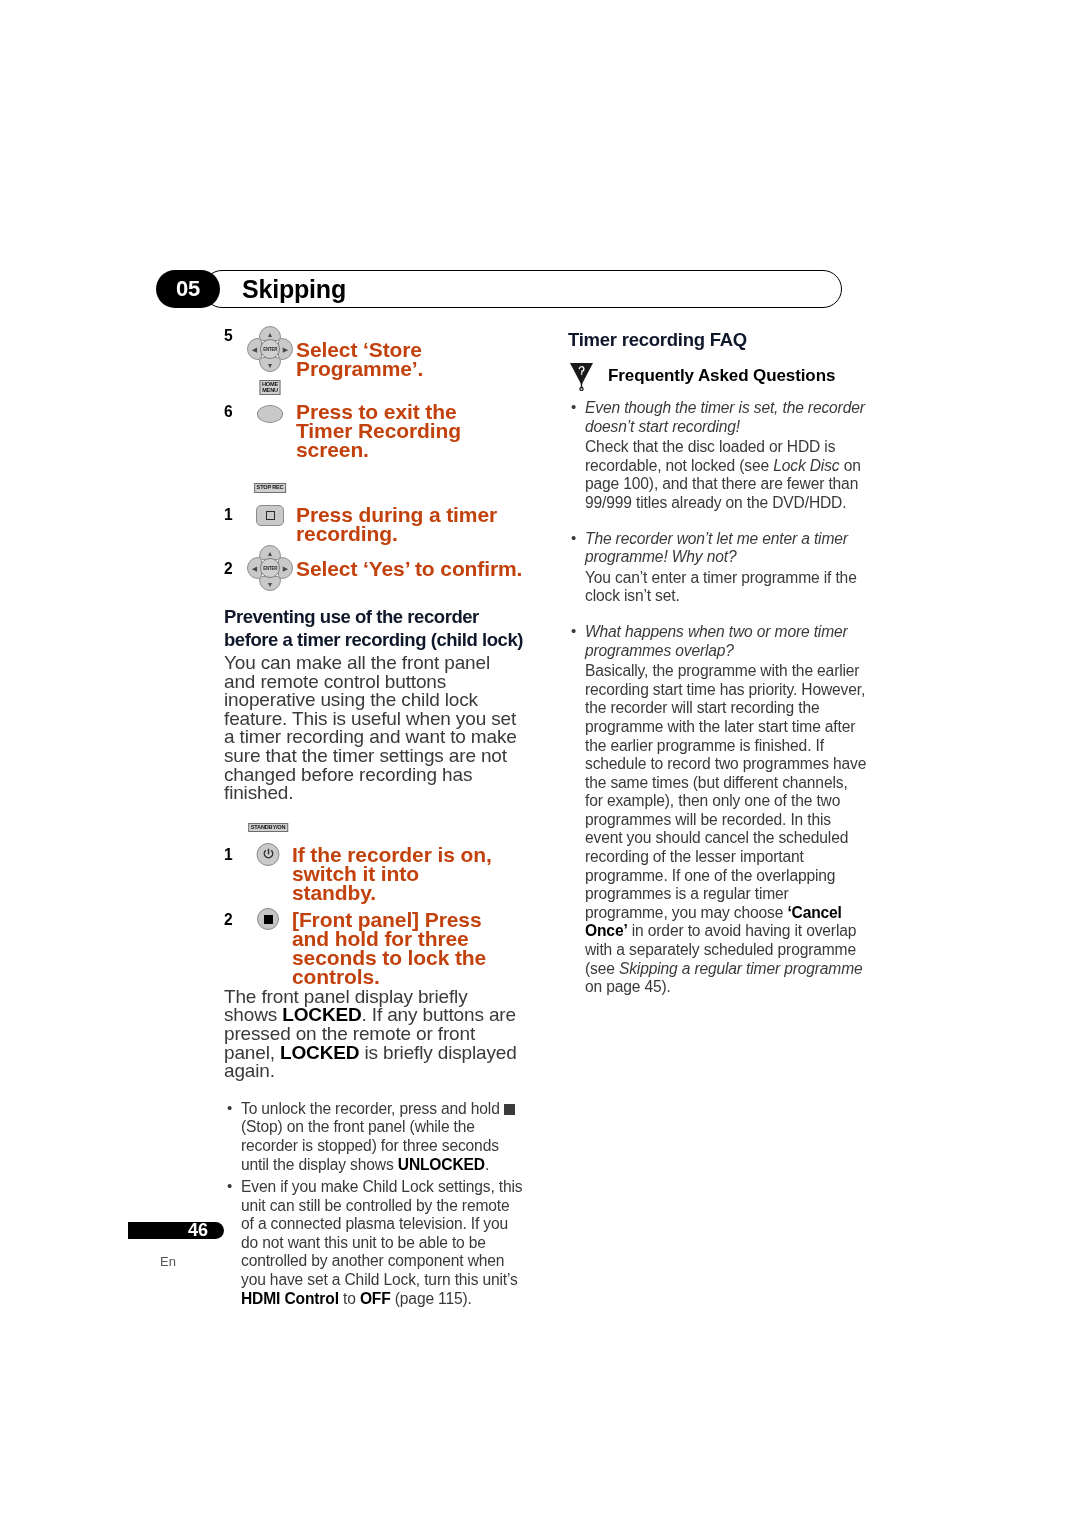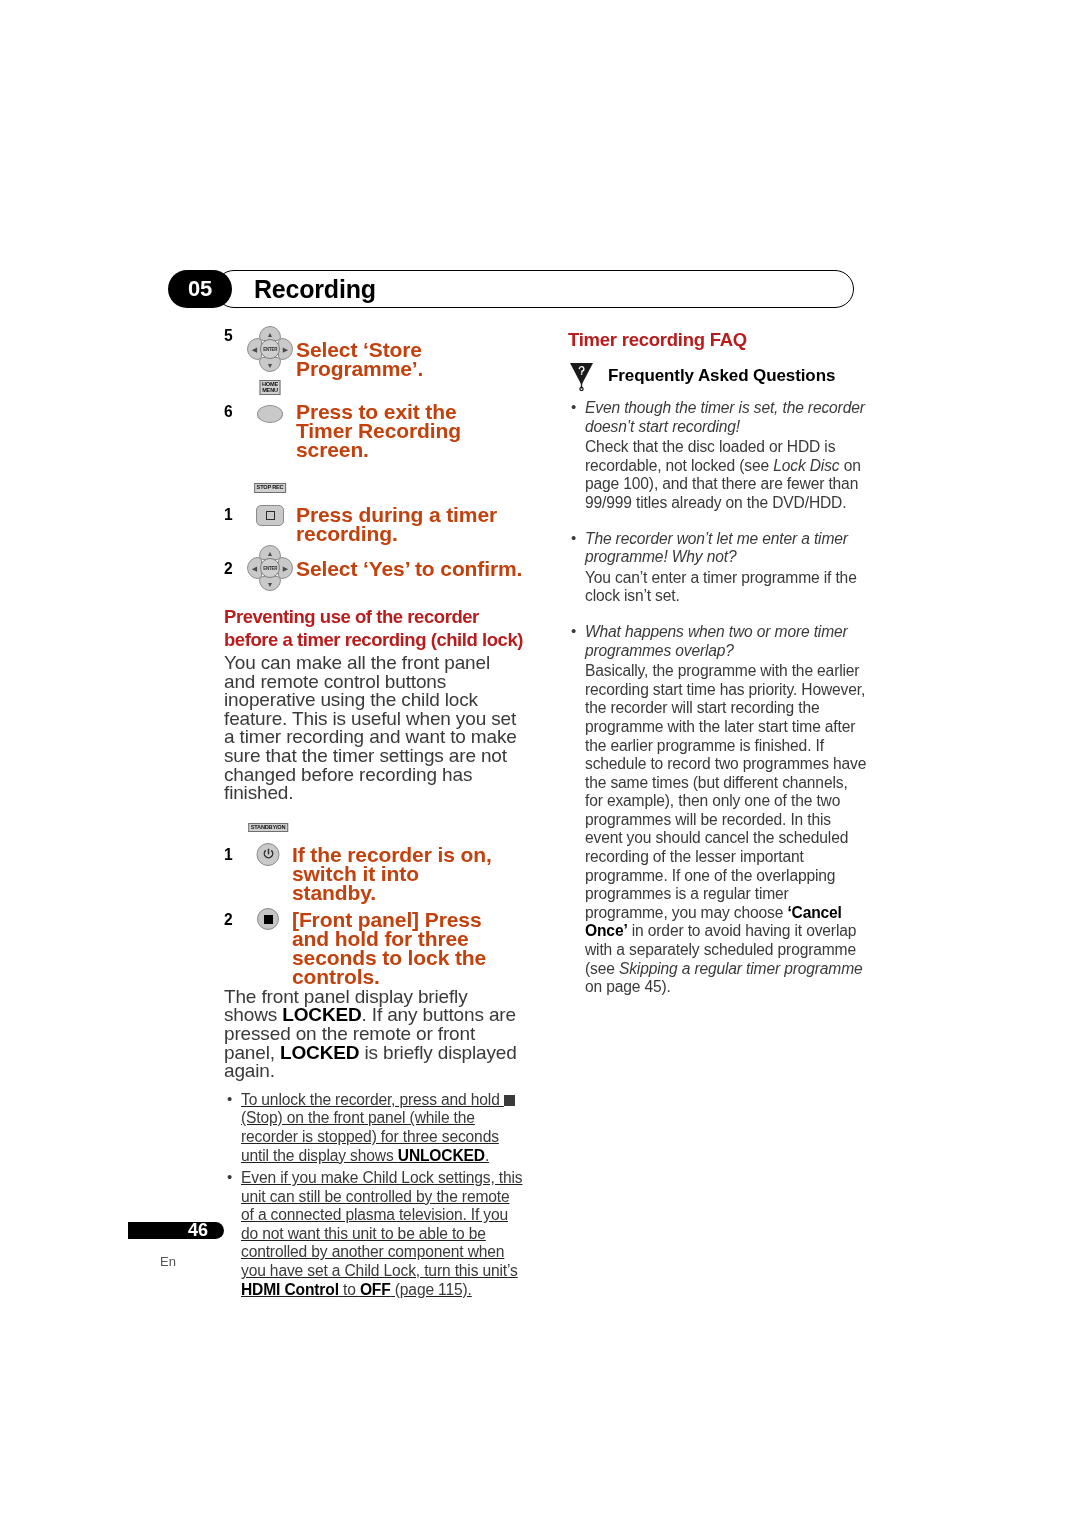--- a/index.html
+++ b/index.html
@@ -20,21 +20,21 @@
     position: absolute;
     left: 0; top: 0;
     width: 1080px;
     height: 1528px;
     overflow: hidden;
   }
 
   
   .header {
     position: absolute;
-    left: 168px;
+    left: 156px;
     top: 270px;
     width: 686px;
     height: 38px;
   }
   .chapter-tab {
     position: absolute;
     left: 0; top: 0;
     width: 64px;
     height: 38px;
     background: #000000;
@@ -81,21 +81,21 @@
   }
   .col-left  { left: 224px; }
   .col-right { left: 568px; }
 
   
   .h2 {
     font-size: 18.5px;
     font-weight: bold;
     line-height: 23px;
     letter-spacing: -0.25px;
-    color: #b91c1c;
+    color: #0f172a;
     margin: 0;
   }
   .h3 {
     font-size: 17px;
     font-weight: bold;
     line-height: 22px;
     letter-spacing: -0.1px;
     color: #000;
     margin: 0;
   }
@@ -368,21 +368,21 @@
   }
 </style>
 </head>
 <body>
 
 <div class="page">
 
   <div class="header">
     <div class="header-bar"></div>
     <div class="chapter-tab">05</div>
-    <div class="header-title">Recording</div>
+    <div class="header-title">Skipping</div>
   </div>
 
   <div class="col col-left">
 
     <div class="step-row" style="margin-top:4px;">
       <div class="step-num">5</div>
       <div class="icon-slot" style="width:52px;height:46px;">
         <div class="dpad">
           <div class="arm arm-t">
               <span>▲</span>
@@ -494,21 +494,21 @@
             <i></i>
           </div>
       </div>
       <div class="step-text" style="width:218px;">[Front panel] Press and hold for three seconds to lock the controls.</div>
     </div>
 
     <div class="body" style="margin-top:2px;">
       <span>The front panel display briefly shows </span><b>LOCKED</b><span>. If any buttons are pressed on the remote or front panel, </span><b>LOCKED</b><span> is briefly displayed again.</span>
     </div>
 
-    <ul class="bullets" style="margin-top:10px;text-decoration:underline;">
+    <ul class="bullets" style="margin-top:19px;">
       <li>
         <span>To unlock the recorder, press and hold </span><span class="inline-stop"></span><span> (Stop) on the front panel (while the recorder is stopped) for three seconds until the display shows </span><b>UNLOCKED</b><span>.</span>
       </li>
       <li style="margin-top:4px;">
         <span>Even if you make Child Lock settings, this unit can still be controlled by the remote of a connected plasma television. If you do not want this unit to be able to be controlled by another component when you have set a Child Lock, turn this unit’s </span><b>HDMI Control</b><span> to </span><b>OFF</b><span> (page 115).</span>
       </li>
     </ul>
 
   </div>
 

